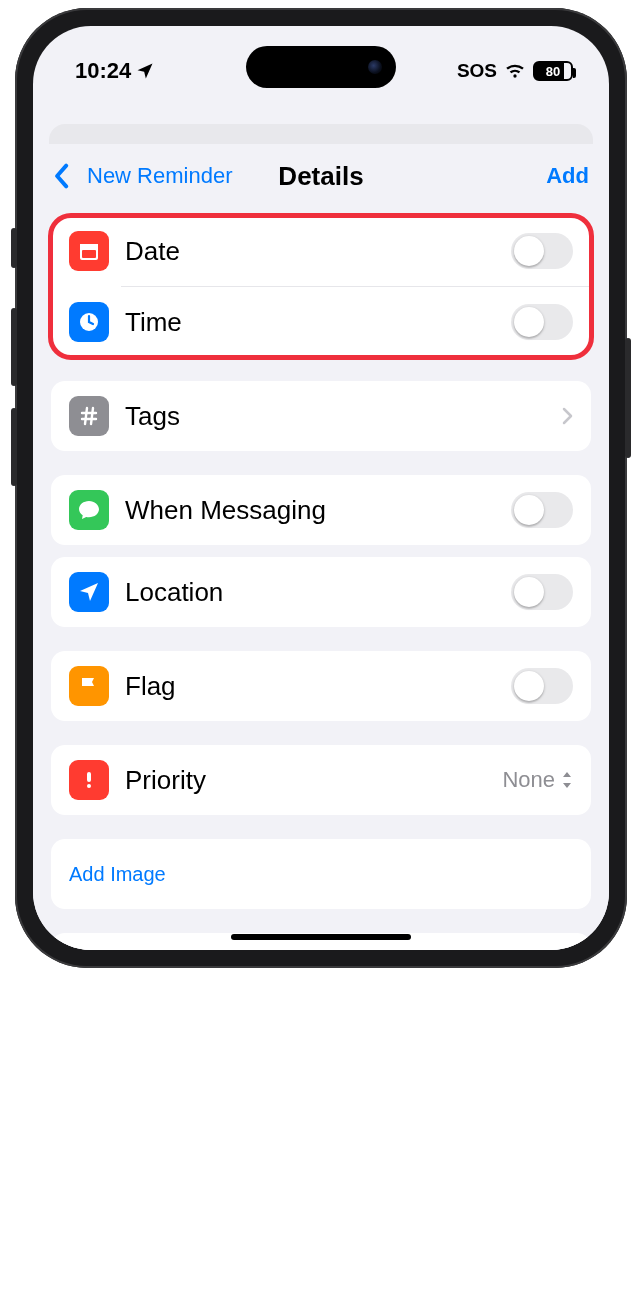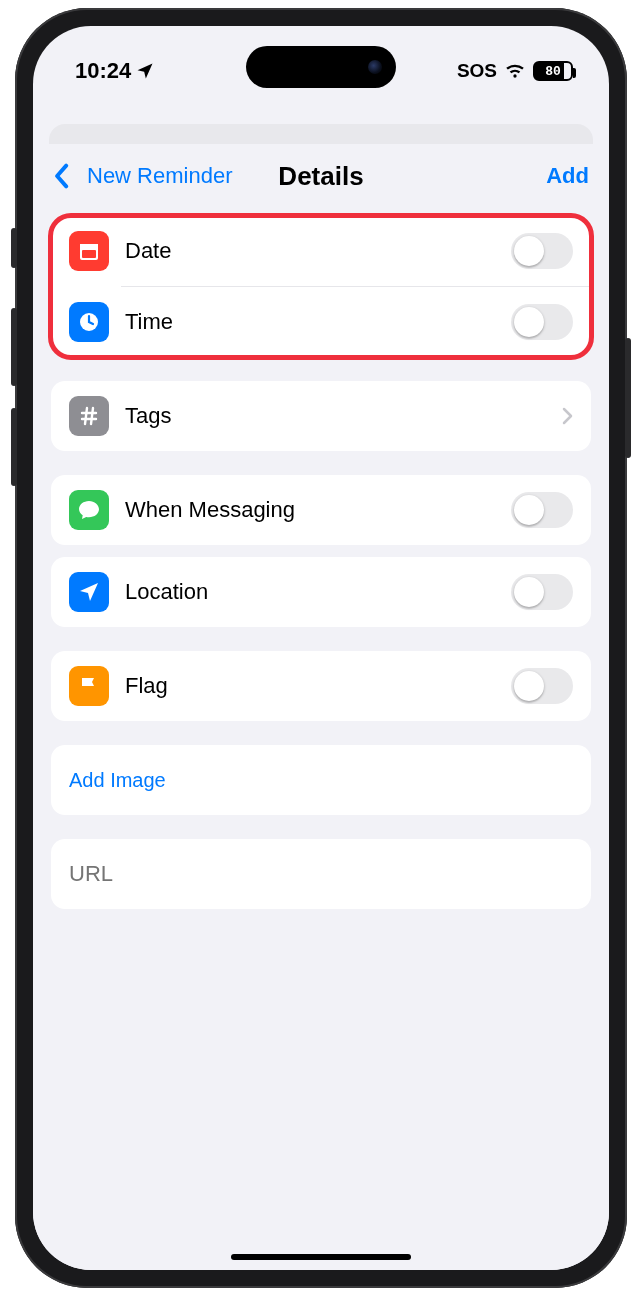--- a/index.html
+++ b/index.html
@@ -7,21 +7,21 @@
     background: #ffffff;
     font-family: -apple-system, BlinkMacSystemFont, "Segoe UI", Helvetica, Arial, sans-serif;
     width: 642px;
     height: 1301px;
     display: flex;
     align-items: flex-start;
     justify-content: center;
   }
   .phone-frame {
     width: 612px;
-    height: 1280px;
+    height: 960px;
     background: #1a1a1c;
     border-radius: 72px;
     padding: 18px;
     position: relative;
     margin-top: 8px;
     box-shadow: 0 0 0 2px #3a3a3c inset;
   }
   .side-btn {
     position: absolute;
     background: #2a2a2c;
@@ -71,21 +71,20 @@
     color: #000;
     font-weight: 600;
   }
   .status-left { display:flex; align-items:center; gap:4px; font-size:22px; font-weight:600;}
   .status-right { display:flex; align-items:center; gap:8px; font-size:19px; font-weight:700;}
   .battery {
     display:inline-flex; align-items:center;
     border: 2px solid #000; border-radius: 6px;
     width: 40px; height: 20px; position: relative;
     background: linear-gradient(to right, #000 80%, transparent 80%);
-    font-family: Liberation Mono, monospace;
   }
   .battery::after{
     content:""; position:absolute; right:-5px; top:5px; width:3px; height:10px;
     background:#000; border-radius:0 2px 2px 0;
   }
   .battery-text{
     position:absolute; left:0; right:0; text-align:center; font-size:13px; color:#fff; font-weight:700;
     mix-blend-mode: difference;
   }
   .wifi-svg, .loc-svg { width:20px; height:20px; }
@@ -145,21 +144,21 @@
     min-height: 70px;
   }
   .sep { height:1px; background:#e6e6ea; margin-left: 70px; }
 
   .app-icon {
     width: 40px; height:40px; border-radius: 9px;
     display:flex; align-items:center; justify-content:center;
     flex-shrink:0;
   }
   .app-icon svg { width: 24px; height:24px; }
-  .row-label { font-size:22px; color:#000; flex:1; }
+  .row-label { font-size:26px; color:#000; flex:1; }
   .row-value { font-size:22px; color:#8e8e93; display:flex; align-items:center; gap:6px;}
   .chevron { color:#c7c7cc; }
 
   .toggle {
     width: 62px; height: 36px;
     background:#e9e9eb;
     border-radius: 18px;
     position:relative;
   }
   .toggle::after{
@@ -311,20 +310,39 @@
             <div class="app-icon" style="background:#ff9500">
               <svg viewBox="0 0 24 24" fill="#fff">
                   <path d="M5 3v18M5 4h12l-2 4 2 4H5"></path>
                 </svg>
             </div>
             <div class="row-label">Flag</div>
             <div class="toggle"></div>
           </div>
         </div>
 
+        <div class="group">
+          <div class="row">
+            <div class="app-icon" style="background:#ff3b30">
+              <svg viewBox="0 0 24 24" fill="#fff">
+                  <rect x="10" y="4" width="4" height="10" rx="2"></rect>
+                  <circle cx="12" cy="18" r="2"></circle>
+                </svg>
+            </div>
+            <div class="row-label">Priority</div>
+            <div class="row-value">
+              <span>None</span>
+              <span class="updown">
+                <svg width="12" height="18" viewBox="0 0 12 18" fill="#8e8e93">
+                    <path d="M6 1l4 5H2zM6 17l-4-5h8z"></path>
+                  </svg>
+              </span>
+            </div>
+          </div>
+        </div>
 
         <div class="group">
           <div class="row">
             <div class="link-row">Add Image</div>
           </div>
         </div>
 
         <div class="group">
           <div class="row">
             <input class="placeholder-row" style="border: none; outline: none; width: 100%; font-size: 22px; color: rgb(0, 0, 0);" placeholder="URL">

